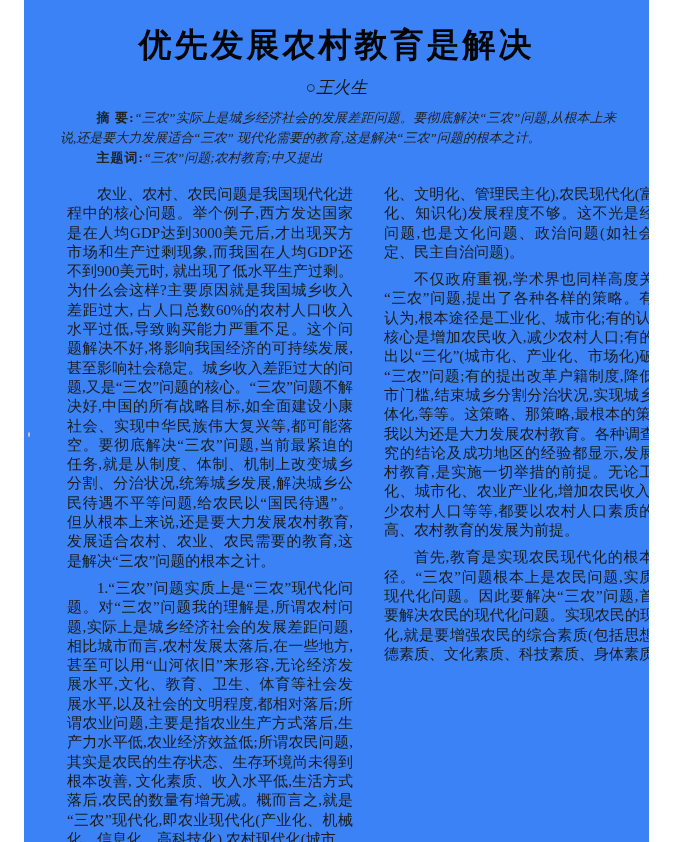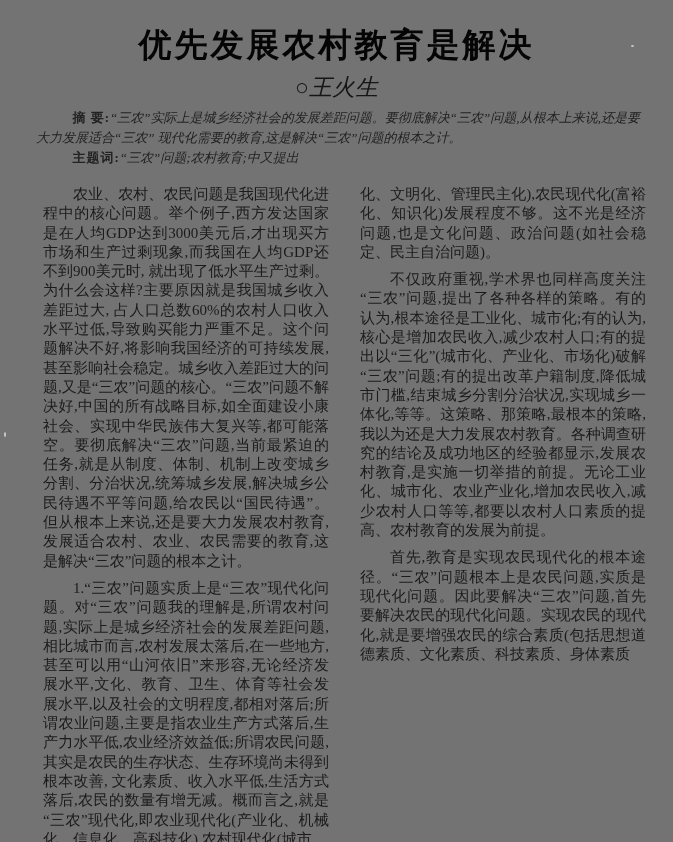--- a/index.html
+++ b/index.html
@@ -2,42 +2,42 @@
 <html lang="zh"><head>
 <meta charset="utf-8">
 <style>
   html, body {
     margin: 0;
     padding: 0;
     background: #ffffff;
   }
   .page {
     position: relative;
-    width: 673px;
+    width: 625px;
     height: 842px;
     margin: 0 auto;
-    background: #737373;
+    background: #3b82f6;
     color: #1d1d1d;
     overflow: hidden;
     font-family: "Liberation Serif", "DejaVu Serif", serif;
   }
   .title {
     margin: 24px 0 0 0;
     text-align: center;
     font-family: "Liberation Serif", "DejaVu Serif", serif;
     font-weight: bold;
     font-size: 33px;
     line-height: 42px;
     letter-spacing: 3px;
     color: #050505;
   }
   .author {
     margin-top: 11px;
     text-align: center;
-    font-size: 23px;
+    font-size: 17px;
     line-height: 22px;
     font-style: italic;
     color: #161616;
   }
   .front-matter {
     margin: 9px 33px 0 36px;
     font-size: 13px;
     line-height: 20px;
     text-align: justify;
     font-style: italic;

